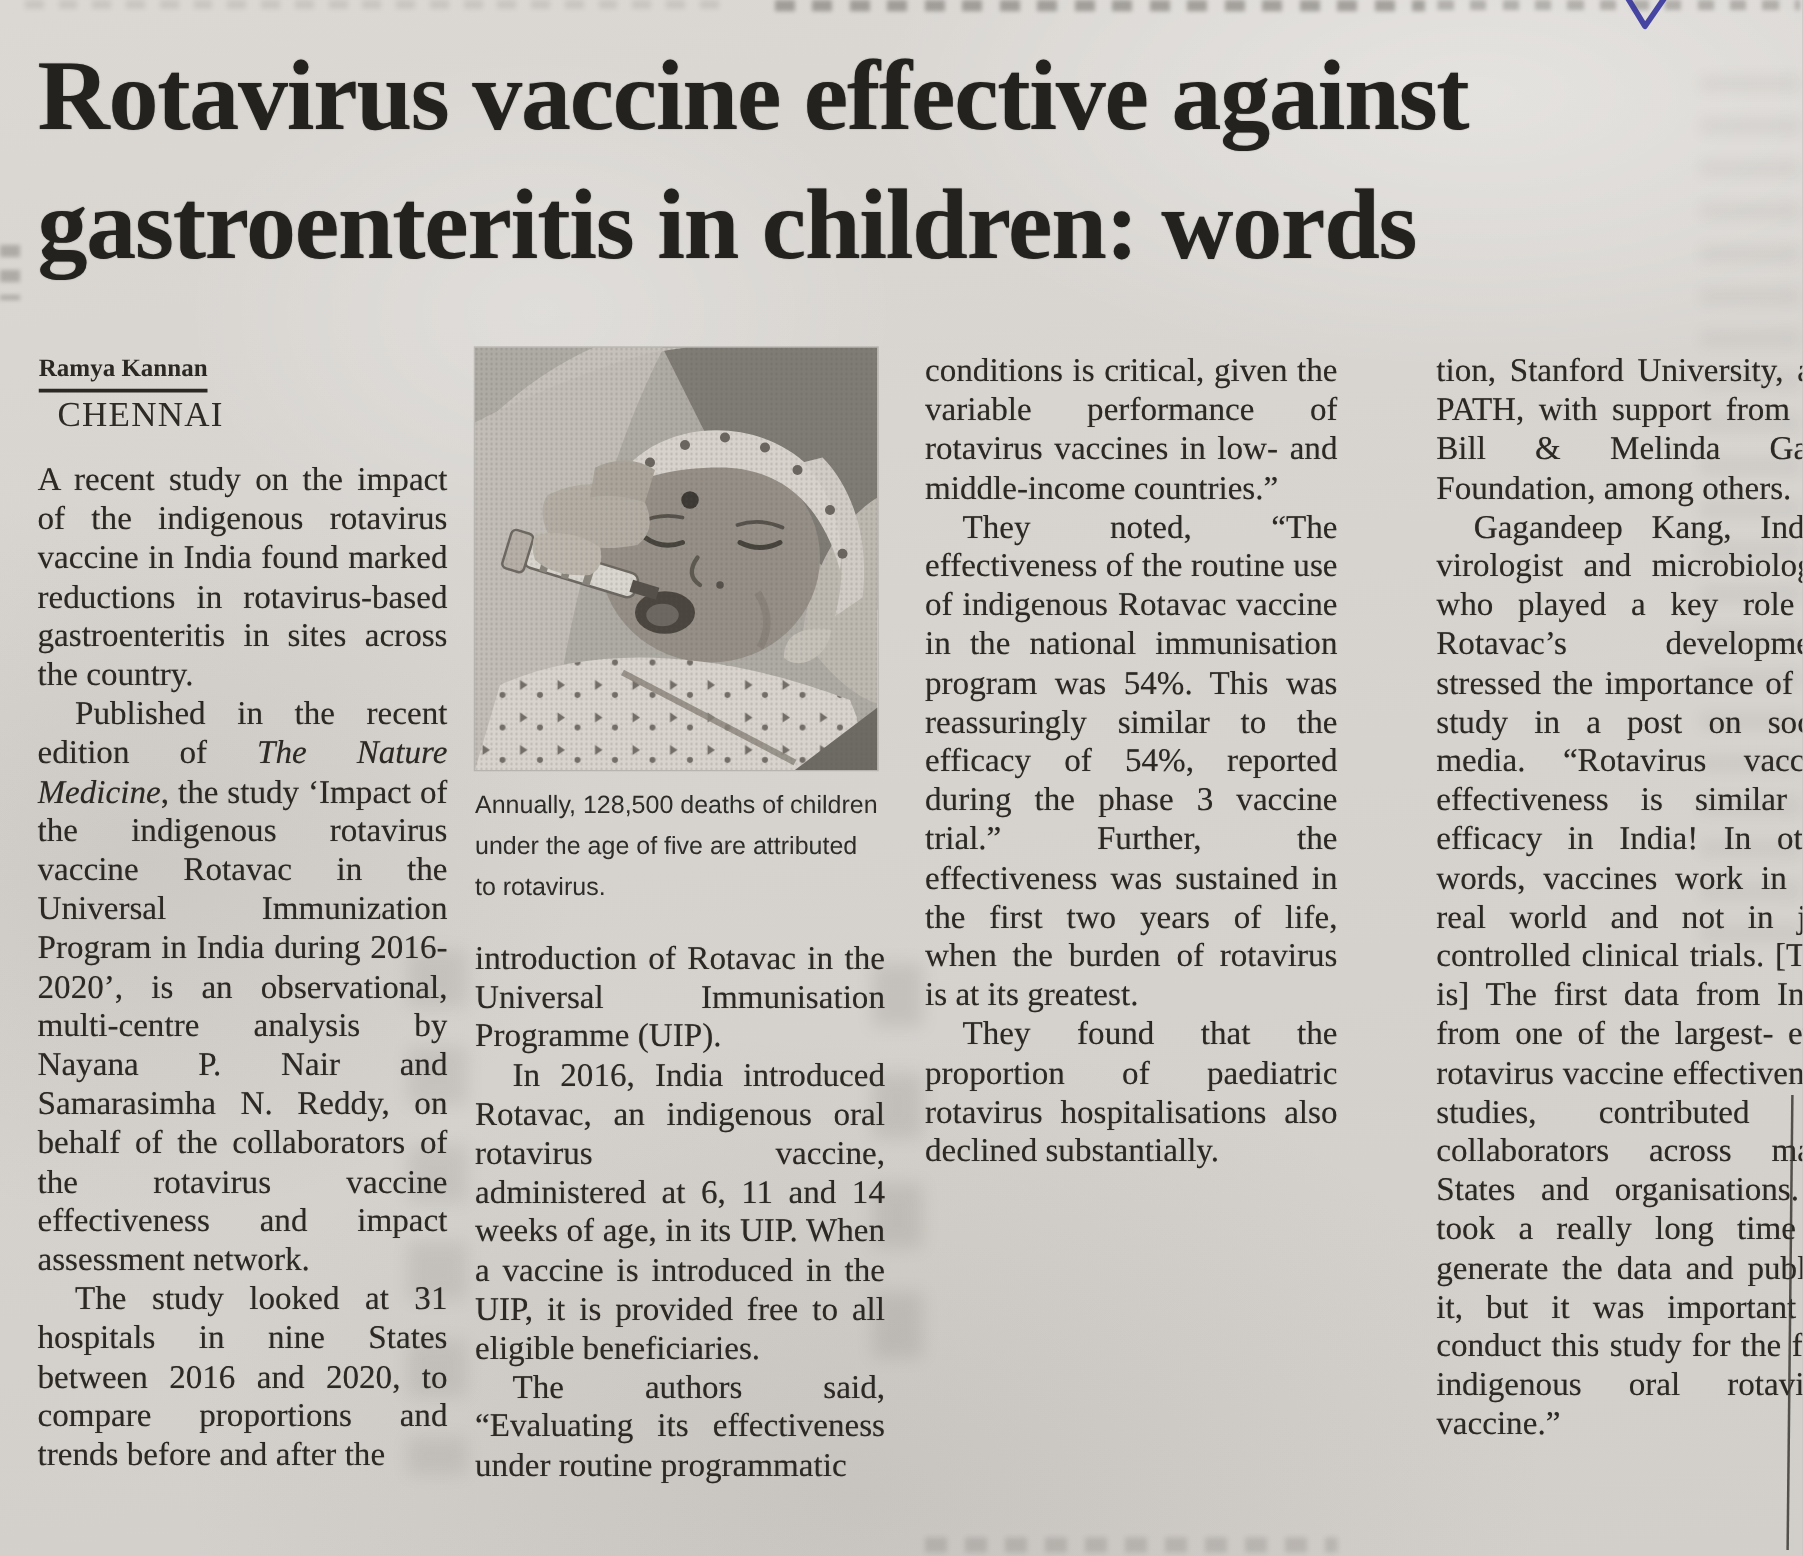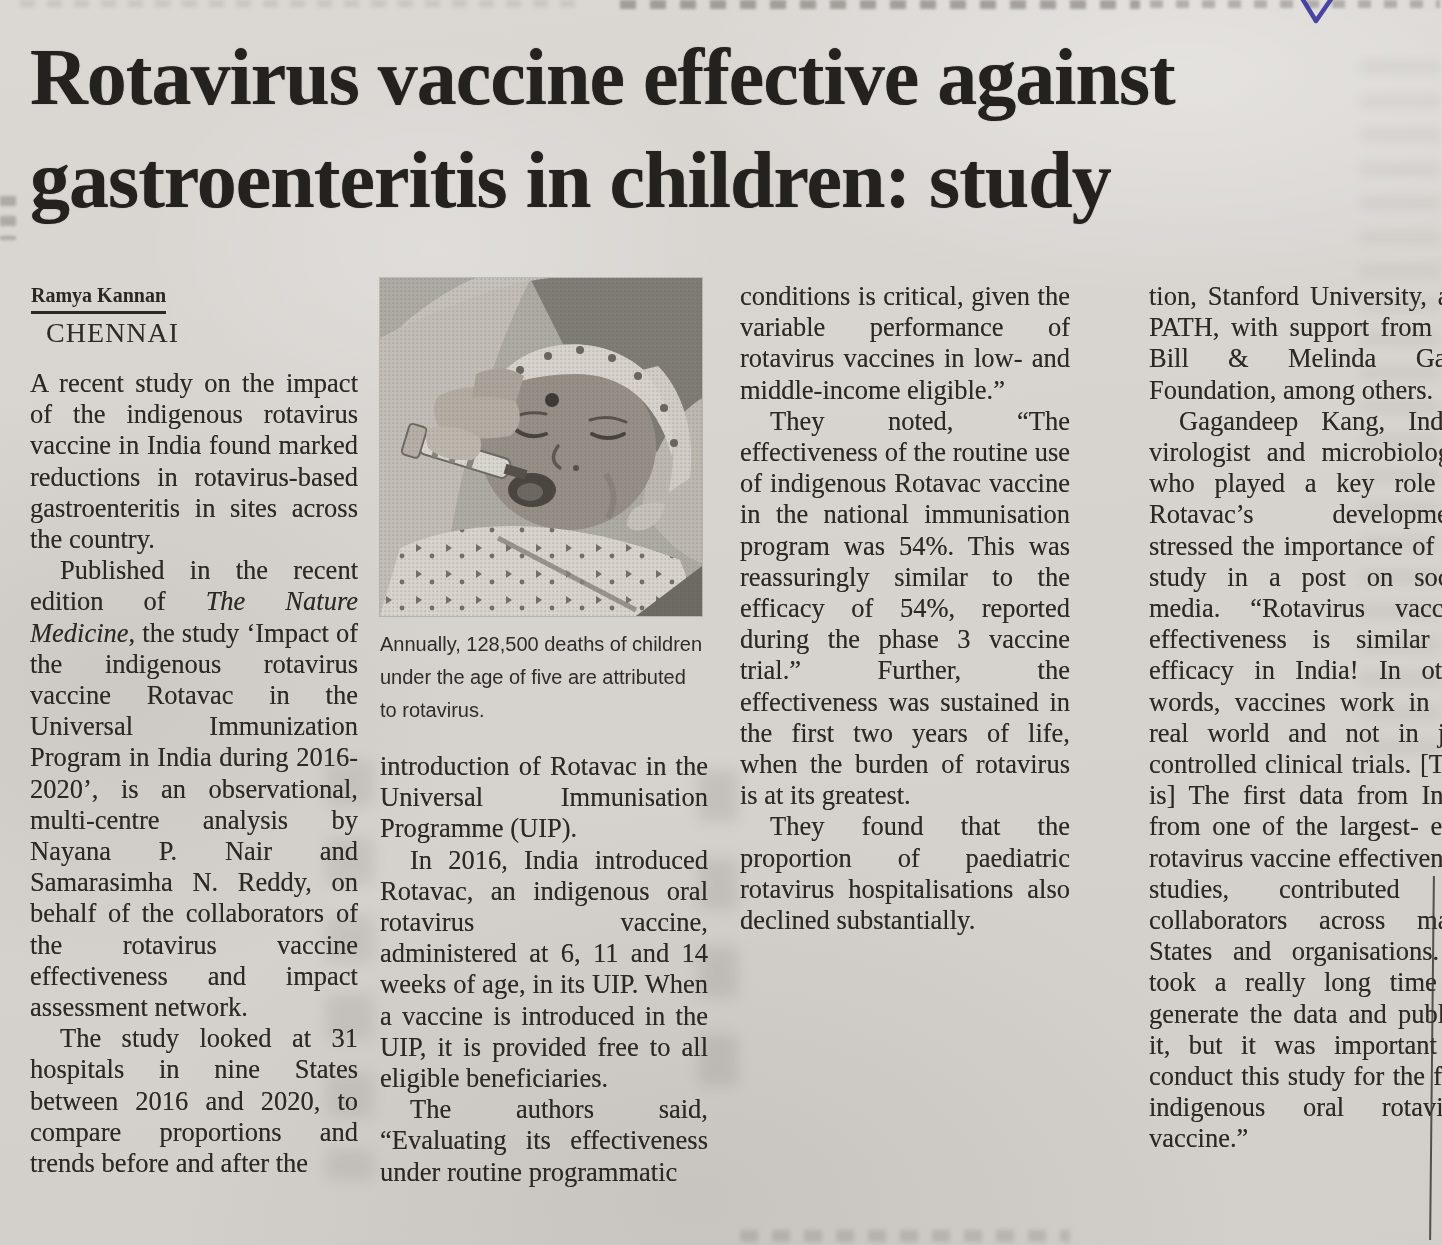--- a/index.html
+++ b/index.html
@@ -72,21 +72,21 @@
   <div class="ghost g-top1"></div>
   <div class="ghost g-top2"></div>
   <div class="ghost g-gap1"></div>
   <div class="ghost g-gap2"></div>
   <div class="ghost g-right"></div>
   <div class="ghost g-bottom"></div>
   <div class="ghost g-left-edge"></div>
 
   <h1 class="headline">
     <span class="hl-line">Rotavirus vaccine effective against</span>
-    <span class="hl-line">gastroenteritis in children: study</span>
+    <span class="hl-line">gastroenteritis in children: words</span>
   </h1>
 
   <div class="byline">Ramya Kannan</div>
   <div class="dateline">CHENNAI</div>
 
   <figure class="photo-wrap">
     <svg width="322" height="338" viewBox="0 0 322 338">
       <defs>
         <pattern id="halftone" width="4" height="4" patternUnits="userSpaceOnUse">
           <circle cx="1.2" cy="1.2" r="0.95" fill="#54504a"></circle>
@@ -165,21 +165,21 @@
       <p class=""><span>A recent study on the impact of the indigenous rotavirus vaccine in India found marked reductions in rotavirus-based gastroenteritis in sites across the country.</span></p>
       <p class="indent"><span>Published in the recent edition of </span><span class="em">The Nature Medicine</span><span>, the study ‘Impact of the indigenous rotavirus vaccine Rotavac in the Universal Immunization Program in India during 2016-2020’, is an observational, multi-centre analysis by Nayana P. Nair and Samarasimha N. Reddy, on behalf of the collaborators of the rotavirus vaccine effectiveness and impact assessment network.</span></p>
       <p class="indent"><span>The study looked at 31 hospitals in nine States between 2016 and 2020, to compare proportions and trends before and after the</span></p>
     </div>
   <div class="col col-2" id="col-1">
       <p class=""><span>introduction of Rotavac in the Universal Immunisation Programme (UIP).</span></p>
       <p class="indent"><span>In 2016, India introduced Rotavac, an indigenous oral rotavirus vaccine, administered at 6, 11 and 14 weeks of age, in its UIP. When a vaccine is introduced in the UIP, it is provided free to all eligible beneficiaries.</span></p>
       <p class="indent"><span>The authors said, “Evaluating its effectiveness under routine programmatic</span></p>
     </div>
   <div class="col col-3" id="col-2">
-      <p class=""><span>conditions is critical, given the variable performance of rotavirus vaccines in low- and middle-income eligible.”</span></p>
+      <p class=""><span>conditions is critical, given the variable performance of rotavirus vaccines in low- and middle-income countries.”</span></p>
       <p class="indent"><span>They noted, “The effectiveness of the routine use of indigenous Rotavac vaccine in the national immunisation program was 54%. This was reassuringly similar to the efficacy of 54%, reported during the phase 3 vaccine trial.” Further, the effectiveness was sustained in the first two years of life, when the burden of rotavirus is at its greatest.</span></p>
       <p class="indent"><span>They found that the proportion of paediatric rotavirus hospitalisations also declined substantially.</span></p>
     </div>
   <div class="col col-4" id="col-3">
       <p class=""><span>tion, Stanford University, and PATH, with support from the Bill &amp; Melinda Gates Foundation, among others.</span></p>
       <p class="indent"><span>Gagandeep Kang, Indian virologist and microbiologist who played a key role in Rotavac’s development, stressed the importance of the study in a post on social media. “Rotavirus vaccine effectiveness is similar to efficacy in India! In other words, vaccines work in the real world and not in just controlled clinical trials. [This is] The first data from India from one of the largest- ever rotavirus vaccine effectiveness studies, contributed by collaborators across many States and organisations. It took a really long time to generate the data and publish it, but it was important to conduct this study for the first indigenous oral rotavirus vaccine.”</span></p>
     </div>
 
   <svg class="pen-mark" width="70" height="40" viewBox="0 0 70 40">
     <polyline points="12,-4 31,27 51,-2" fill="none" stroke="#31309a" stroke-width="4.5" stroke-linecap="round" stroke-linejoin="round" opacity=".88"></polyline>

